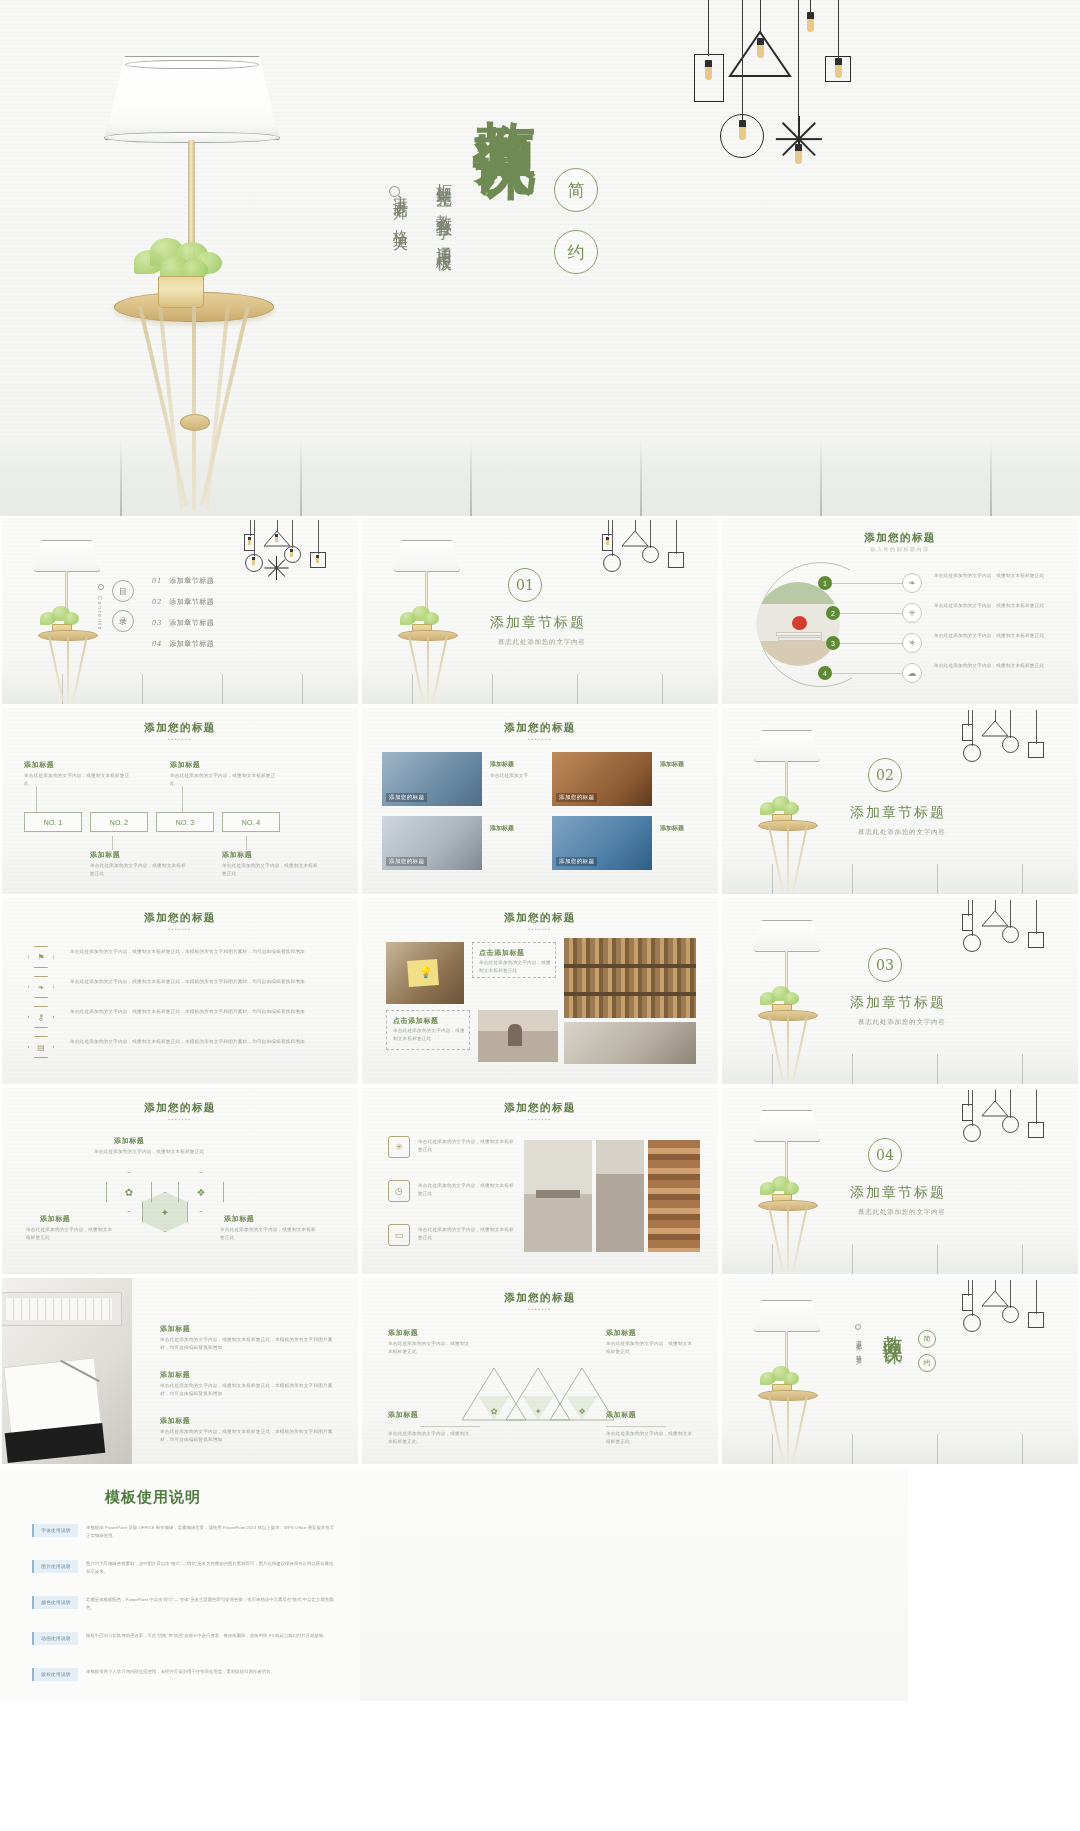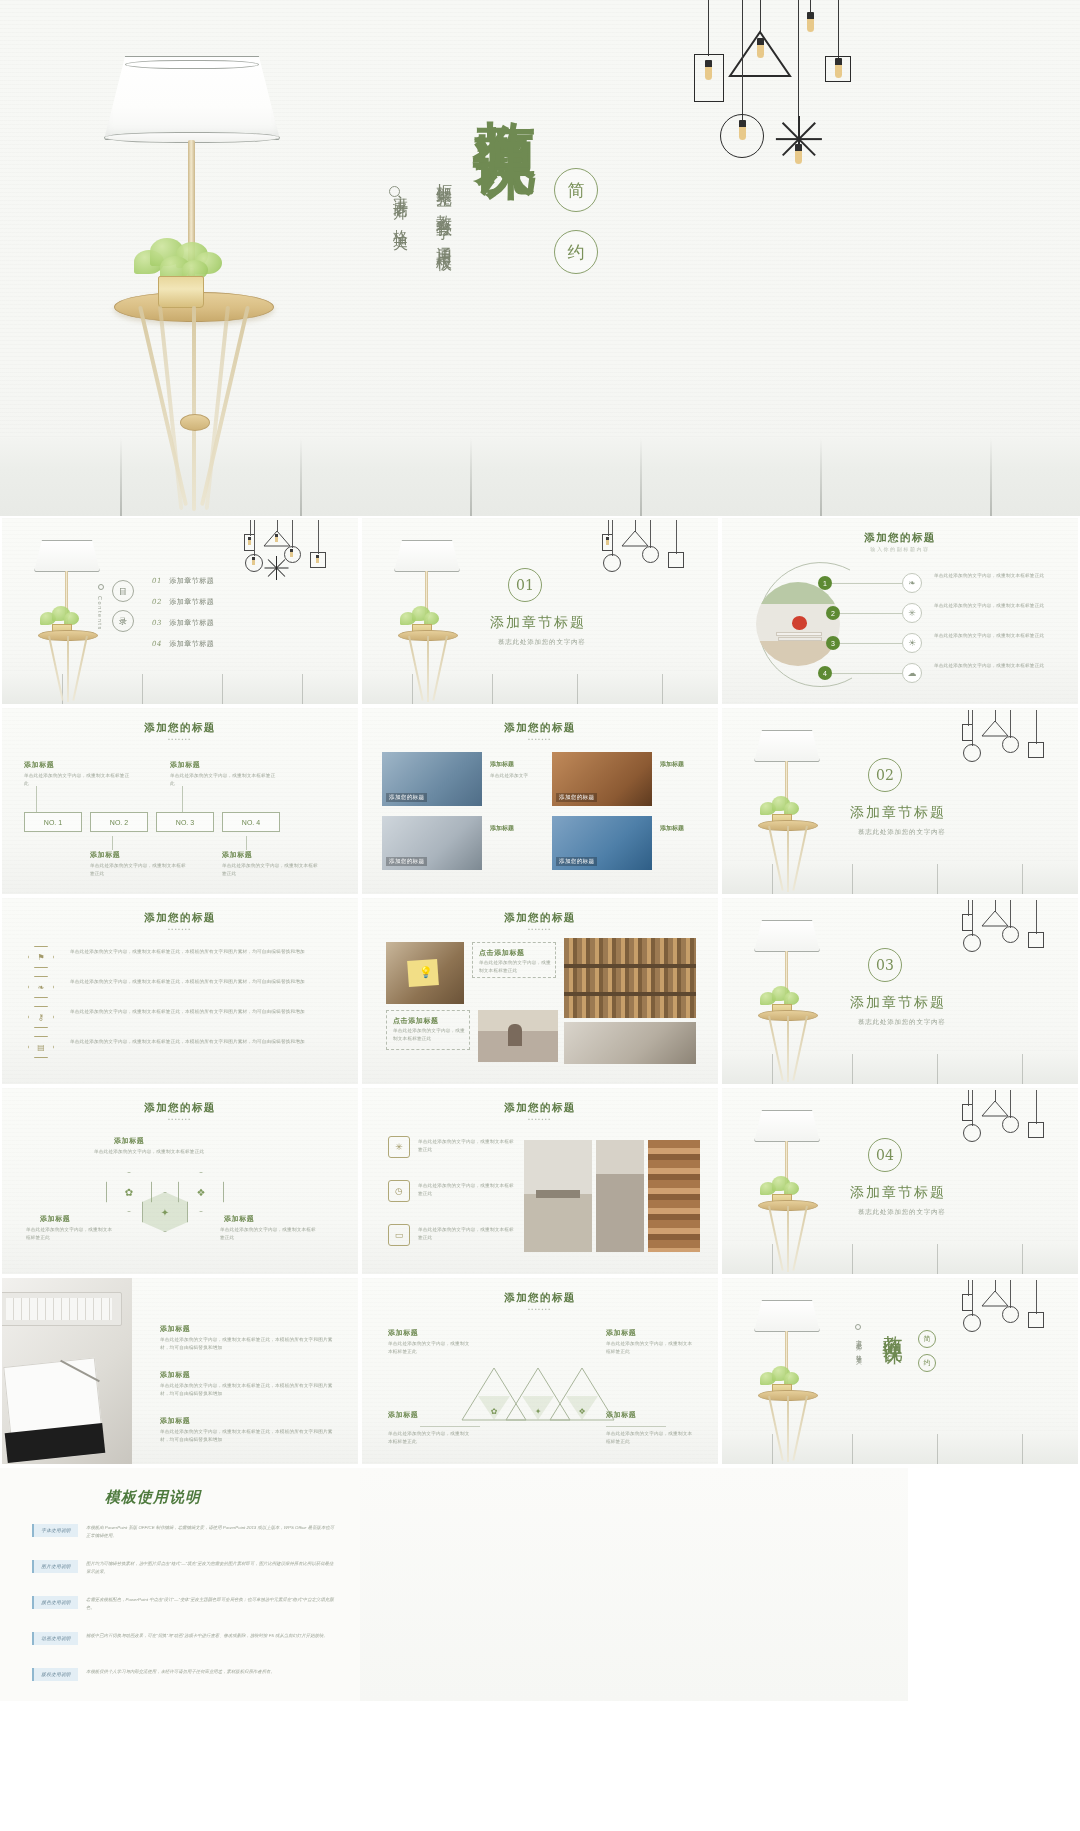--- a/index.html
+++ b/index.html
@@ -287,21 +287,20 @@
     display:flex; align-items:center; justify-content:center; font-size:10px; color:#7f9a5e;
   }
   .hexg.filled { background: rgba(140,170,110,.25); }
   .conn { position: absolute; background: #c6cdbe; height: 1px; }
 
   
   .instr {
     position: relative; width: 908px; height: 235px;
     background: linear-gradient(to bottom,#fbfbf9,#f6f7f4);
     border-top: 2px solid #fff;
-    font-style: italic;
   }
   .instr-inner { position: absolute; left: 0; top: 0; width: 360px; height: 235px; background: #fbfbf9; }
   .instr-title {
     position: absolute; left: 105px; top: 20px;
     font-size: 15px; color: #4e7a3e; font-weight: 700; letter-spacing: 1px;
   }
   .instr-row { position: absolute; left: 32px; width: 300px; }
   .instr-tag {
     position: absolute; left: 0; width: 46px; height: 13px;
     background: #e3eef5; border-left: 2px solid #8fb7cf;

